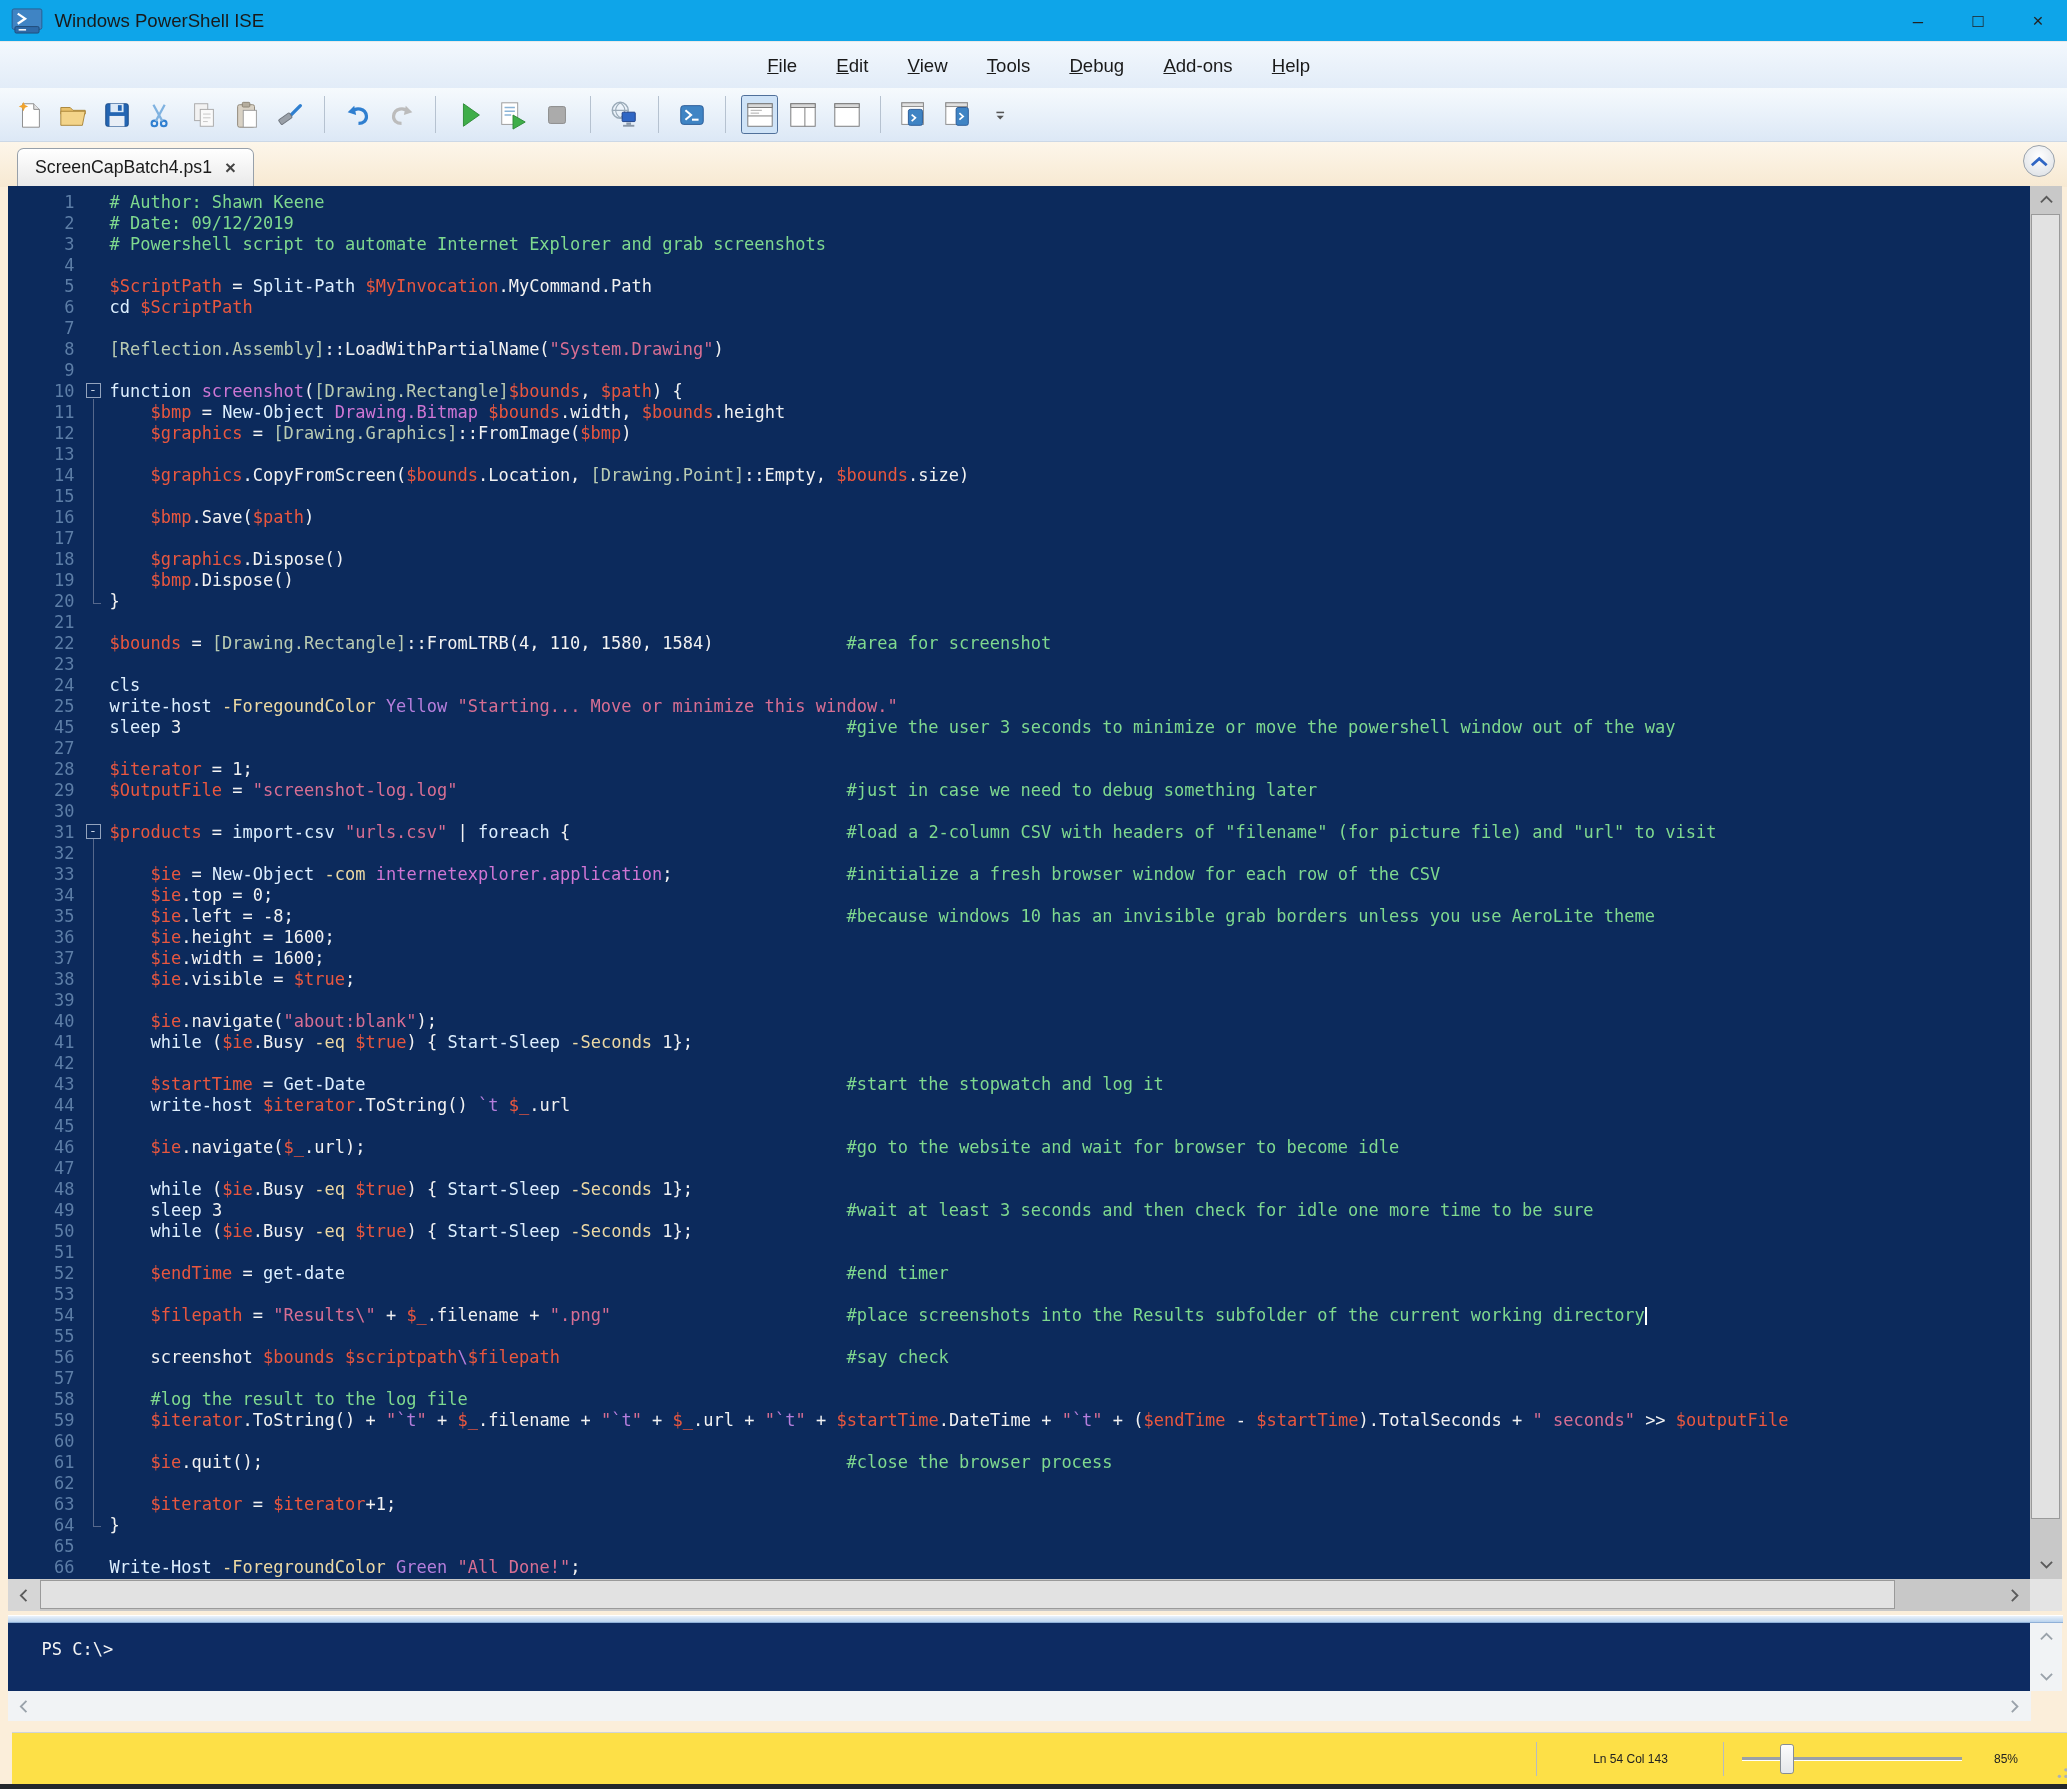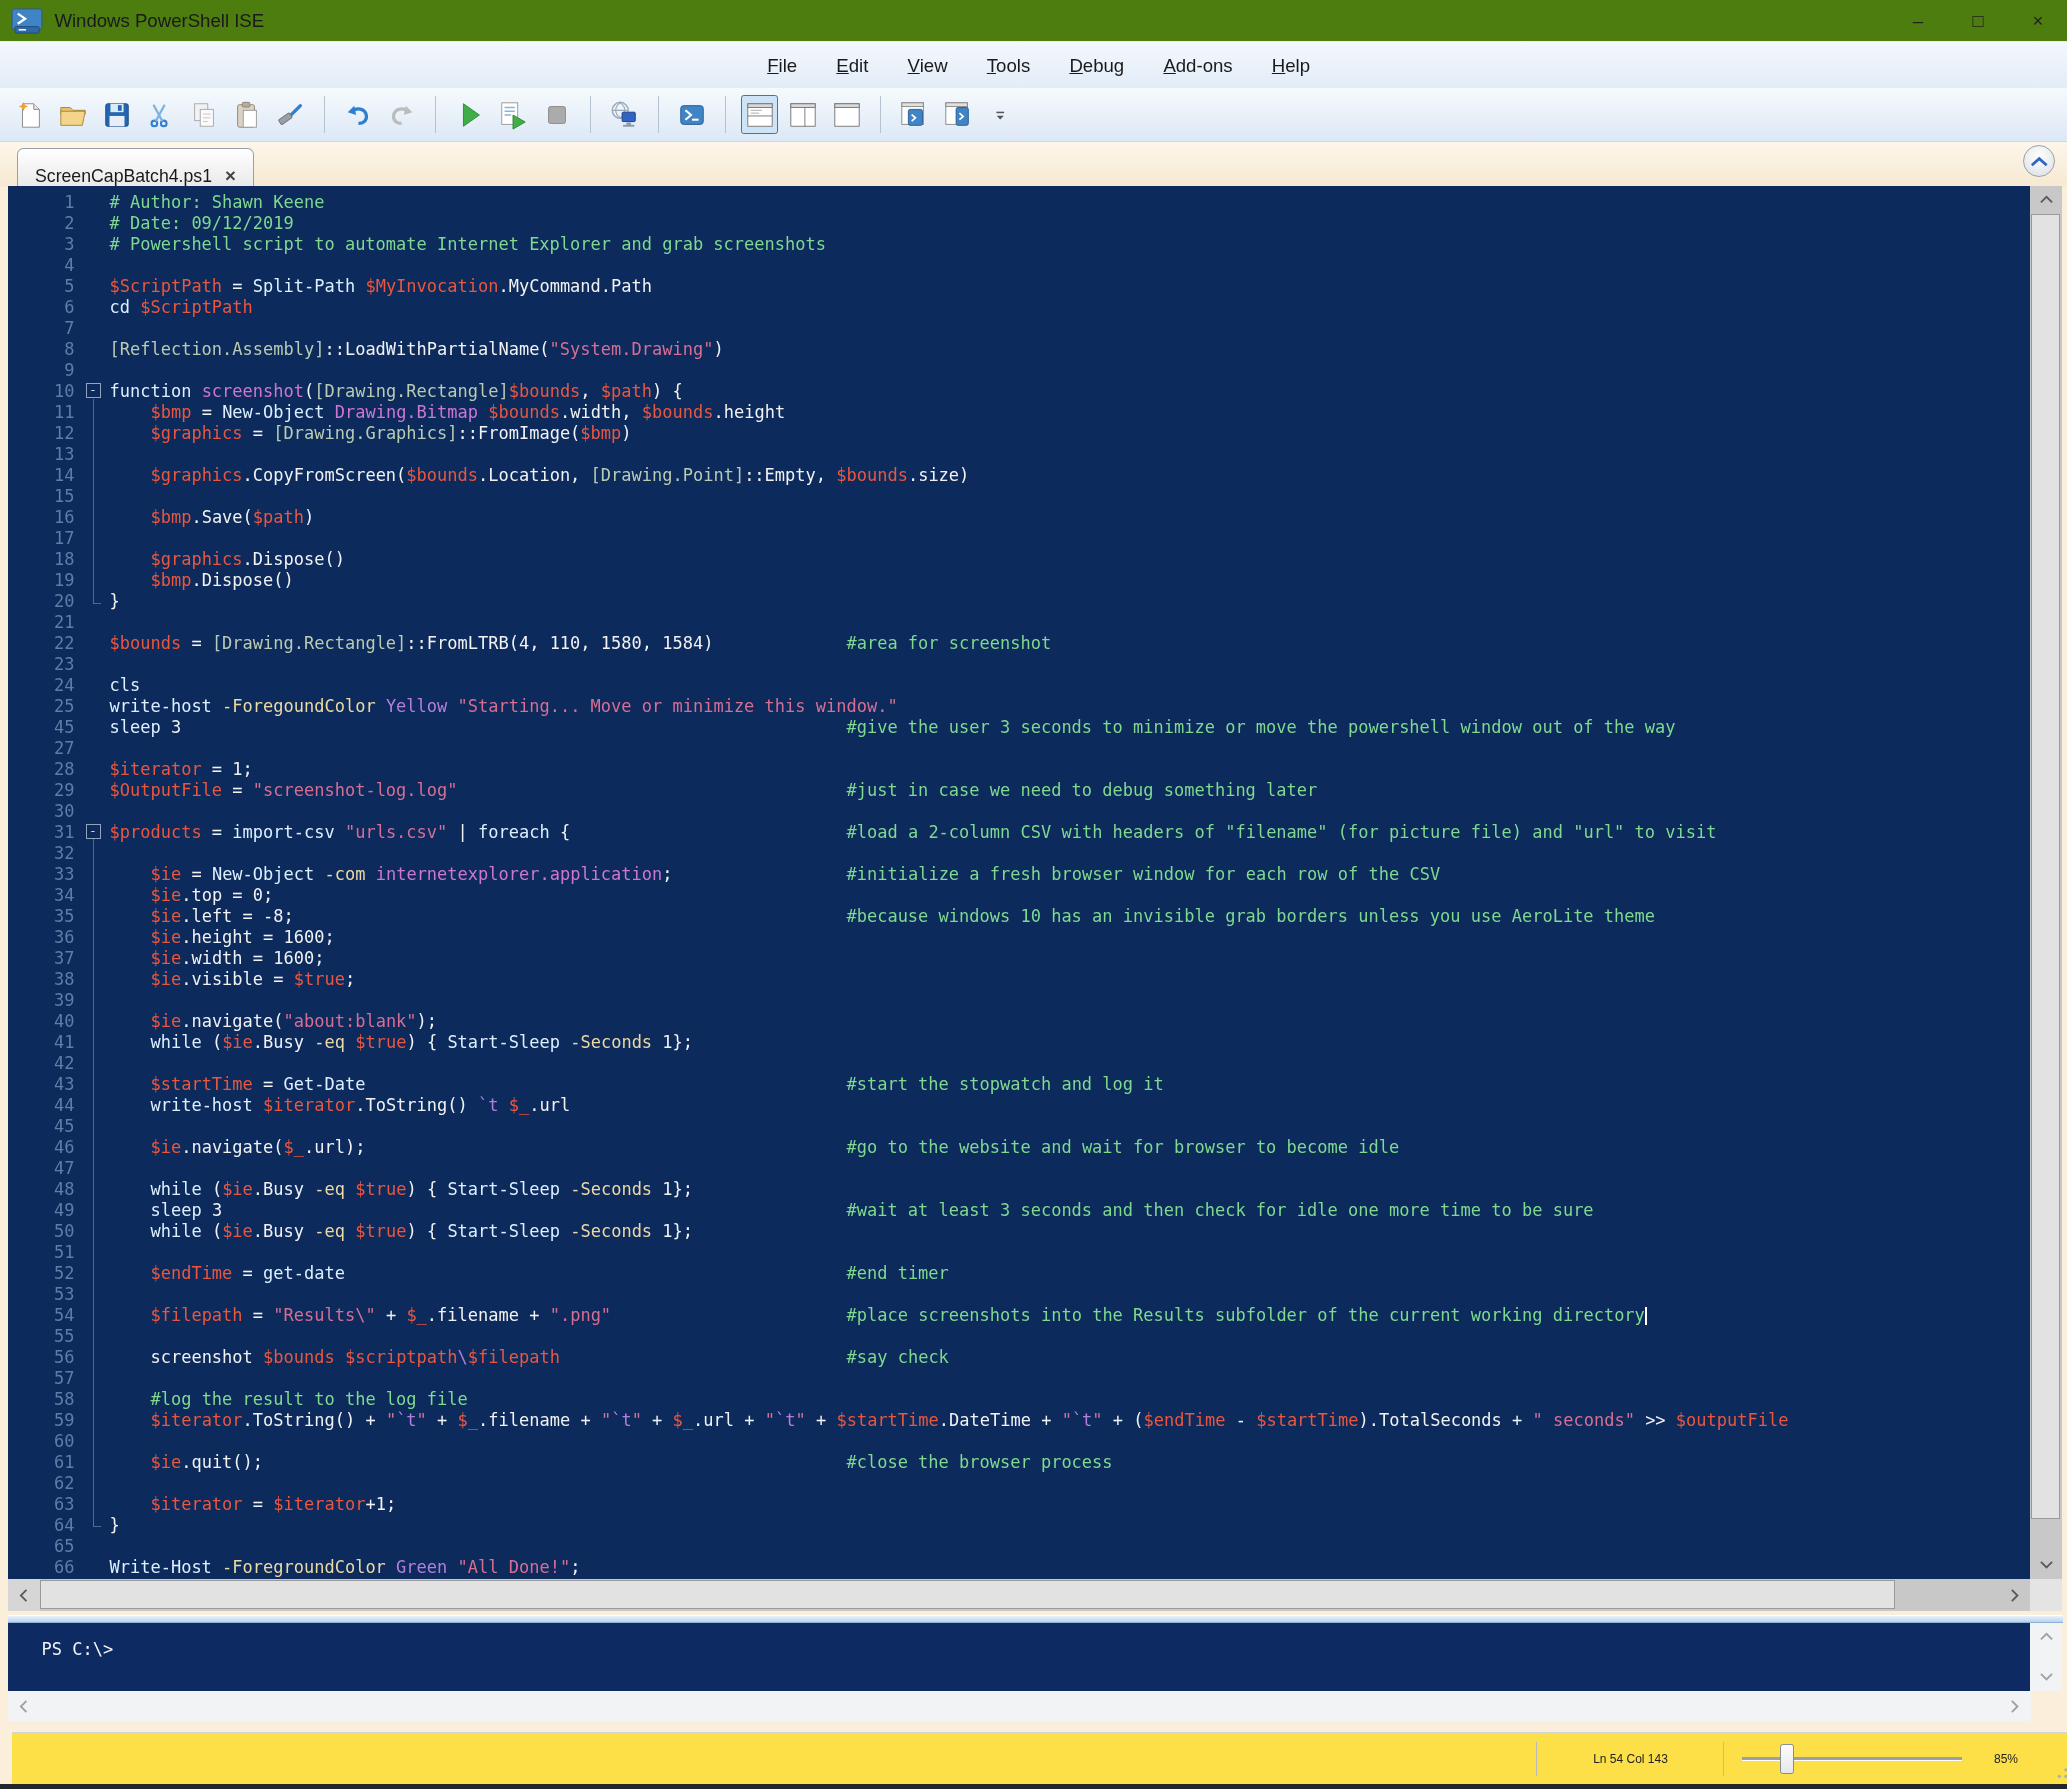--- a/index.html
+++ b/index.html
@@ -3,39 +3,39 @@
 <meta charset="utf-8">
 <style>
   html,body{margin:0;padding:0;background:#444;}
   *{box-sizing:border-box;}
   #window{
     position:relative;width:2068px;height:1790px;overflow:hidden;
     background:#FBEEDA;outline:0.9px solid #6f6f6f;
     font-family:"Liberation Sans",sans-serif;color:#1a1a1a;
   }
   
-  #titlebar{position:absolute;left:0;top:0;width:2068px;height:41px;background:#4d7c0f;display:flex;align-items:center;}
+  #titlebar{position:absolute;left:0;top:0;width:2068px;height:41px;background:#0ea5e9;display:flex;align-items:center;}
   #app-icon{width:32px;height:26px;margin-left:11.2px;}
   #title-text{margin-left:11.2px;font-size:18.6px;}
   #win-controls{position:absolute;right:0;top:0;height:41px;display:flex;}
   .win-btn{width:60px;height:41px;display:flex;align-items:center;justify-content:center;font-size:18.6px;color:#222;}
   
   #menubar{position:absolute;left:0;top:41px;width:2068px;height:47px;background:linear-gradient(#f3f8fd,#e2ecf8);display:flex;align-items:stretch;padding-left:9.3px;border-top:0.9px solid #e9e9e9;justify-content:center;}
   .menu-item{padding:0 19.6px;line-height:47px;font-size:18.6px;}
   .menu-item u{text-decoration:underline;}
   
   #toolbar{position:absolute;left:0;top:88px;width:2068px;height:54px;background:linear-gradient(#f6fafd,#dce8f6);display:flex;align-items:center;padding-left:11.2px;gap:6.5px;border-bottom:0.9px solid #ccd8e6;}
   .tb-btn{width:37px;height:39px;display:flex;align-items:center;justify-content:center;border-radius:2.8px;border:0.9px solid transparent;}
   .tb-btn svg{width:30px;height:30px;}
   .tb-btn.selected{background:#cfe3f7;border:0.9px solid #50709a;}
   .tb-sep{width:0.9px;height:37px;background:#b6c2d0;margin:0 8.4px;}
   #overflow-btn{width:24px;height:39px;display:flex;align-items:center;justify-content:center;margin-left:5.6px;}
   
   #tabbar{position:absolute;left:0;top:142px;width:2068px;height:45px;background:linear-gradient(#fdf6ea,#f7e9d2);}
-  #script-tab{position:absolute;left:17px;top:5.6px;height:39px;padding:0 17px;display:flex;align-items:flex-end;gap:13px;
+  #script-tab{position:absolute;left:17px;top:5.6px;height:39px;padding:0 17px;display:flex;align-items:center;gap:13px;
     background:linear-gradient(#ffffff,#e9e9e9);border:0.9px solid #97a0aa;border-bottom:none;border-radius:6.5px 6.5px 0 0;font-size:17.7px;}
   #tab-close{color:#444;font-size:18.6px;font-weight:bold;}
   #collapse-btn{position:absolute;left:2023px;top:145px;width:32px;height:32px;border-radius:50%;
     background:radial-gradient(circle at 50% 35%,#ffffff,#d9dde2);border:1.9px solid #9aa2ab;display:flex;align-items:center;justify-content:center;z-index:5;}
   
   #editor{position:absolute;left:7.5px;top:186px;width:2023px;height:1393px;background:var(--editor_bg);overflow:hidden;padding-top:5.6px;
     font-family:"DejaVu Sans Mono",monospace;font-size:17px;}
   .row{height:21px;line-height:21px;white-space:pre;display:flex;}
   .ln{flex:0 0 67px;text-align:right;color:var(--line_number);user-select:none;}
   .cd{margin-left:35px;}

